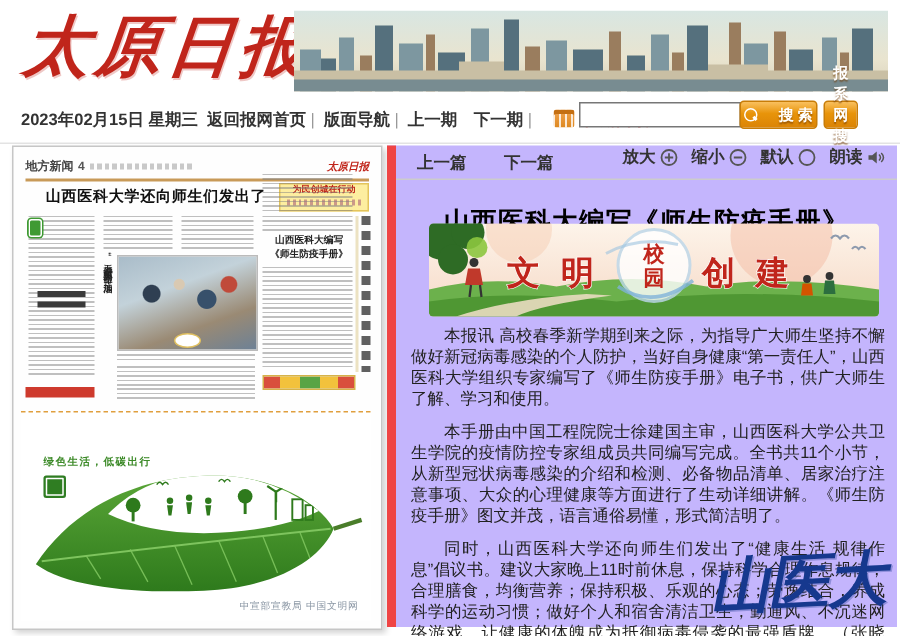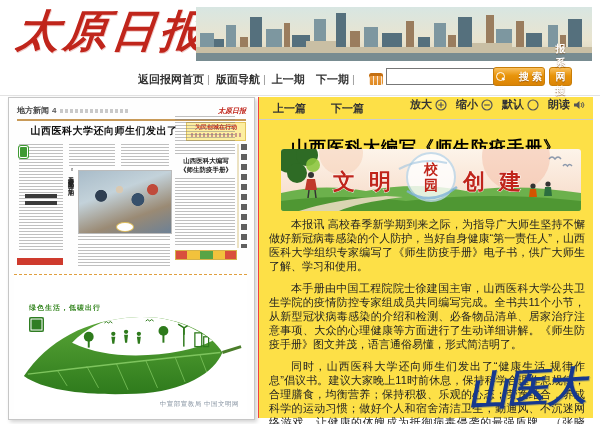--- a/index.html
+++ b/index.html
@@ -73,21 +73,21 @@
         box-shadow:inset 0 0 0 1px #fff,0 0 0 1px #3f9a33;}
   
   .np-ad{position:absolute;left:5px;top:176px;width:233px;height:139px;border-top:1px dashed #e09f3e;background:#fff;}
   .ad-title{position:absolute;left:14px;top:8px;font-size:16px;font-weight:bold;color:#3c8a28;letter-spacing:3px;}
   .ad-sub{position:absolute;left:15px;top:28px;font-size:7px;color:#3c8a28;font-weight:bold;letter-spacing:1px;}
   .ad-seal{position:absolute;left:15px;top:42px;width:15px;height:15px;background:#2f7d22;border-radius:2px;
         box-shadow:inset 0 0 0 1.5px #2f7d22, inset 0 0 0 2.5px #fff;}
   .leafsvg{position:absolute;left:4px;top:26px;width:226px;height:104px;display:block;}
   .ad-footer{position:absolute;right:8px;bottom:5px;font-size:6.5px;color:#8a96a4;letter-spacing:.5px;}
   
-  .reader{position:absolute;left:258px;top:97px;width:334px;height:321px;border-left:1px solid #ef4444;background:#fde047;}
+  .reader{position:absolute;left:258px;top:97px;width:334px;height:321px;border-left:6px solid #ef4444;background:#c4b5fd;}
   .toolbar{position:absolute;left:0;top:0;width:334px;height:22px;border-bottom:1px solid #ccc;font-size:11px;color:#444;}
   .toolbar a{color:#333;text-decoration:none;cursor:pointer;font-weight:bold;}
   .t-prev{position:absolute;left:14px;top:4px;}
   .t-next{position:absolute;left:72px;top:4px;}
   .t-ctrls{position:absolute;right:8px;top:0;display:flex;align-items:center;gap:3px;}
   .t-ctrls .lbl{margin-left:6px;font-weight:bold;color:#333;text-align:center;}
   .cicon{width:12px;height:12px;display:block;}
   .article-title{position:absolute;left:0;top:28px;width:334px;text-align:center;font-size:17px;
         font-weight:bold;color:#000;letter-spacing:1px;}
   .bannersvg{position:absolute;left:22px;top:52px;width:300px;height:62px;display:block;border-radius:3px;}
@@ -151,20 +151,21 @@
           <rect x="110" y="34" width="30" height="20"></rect>
         <rect x="276" y="36" width="40" height="18"></rect>
       </g>
       <g fill="#647f8c" opacity="0.8">
         <rect x="0" y="46" width="396" height="8"></rect>
       </g>
     </svg>
   </header>
 
   <div class="topbar">
+    <span class="issue-date">2023年02月15日 星期三</span>
     <nav class="navlinks">
       <a>返回报网首页</a><span class="sep">|</span>
       <a>版面导航</a><span class="sep">|</span>
       <a>上一期</a><span class="gap"></span>
       <a>下一期</a><span class="sep">|</span>
       <span class="cal-icon"></span>
       <a class="archive">往期阅读</a>
     </nav>
     <input class="search-input" style="">
     <button class="btn btn-search">

